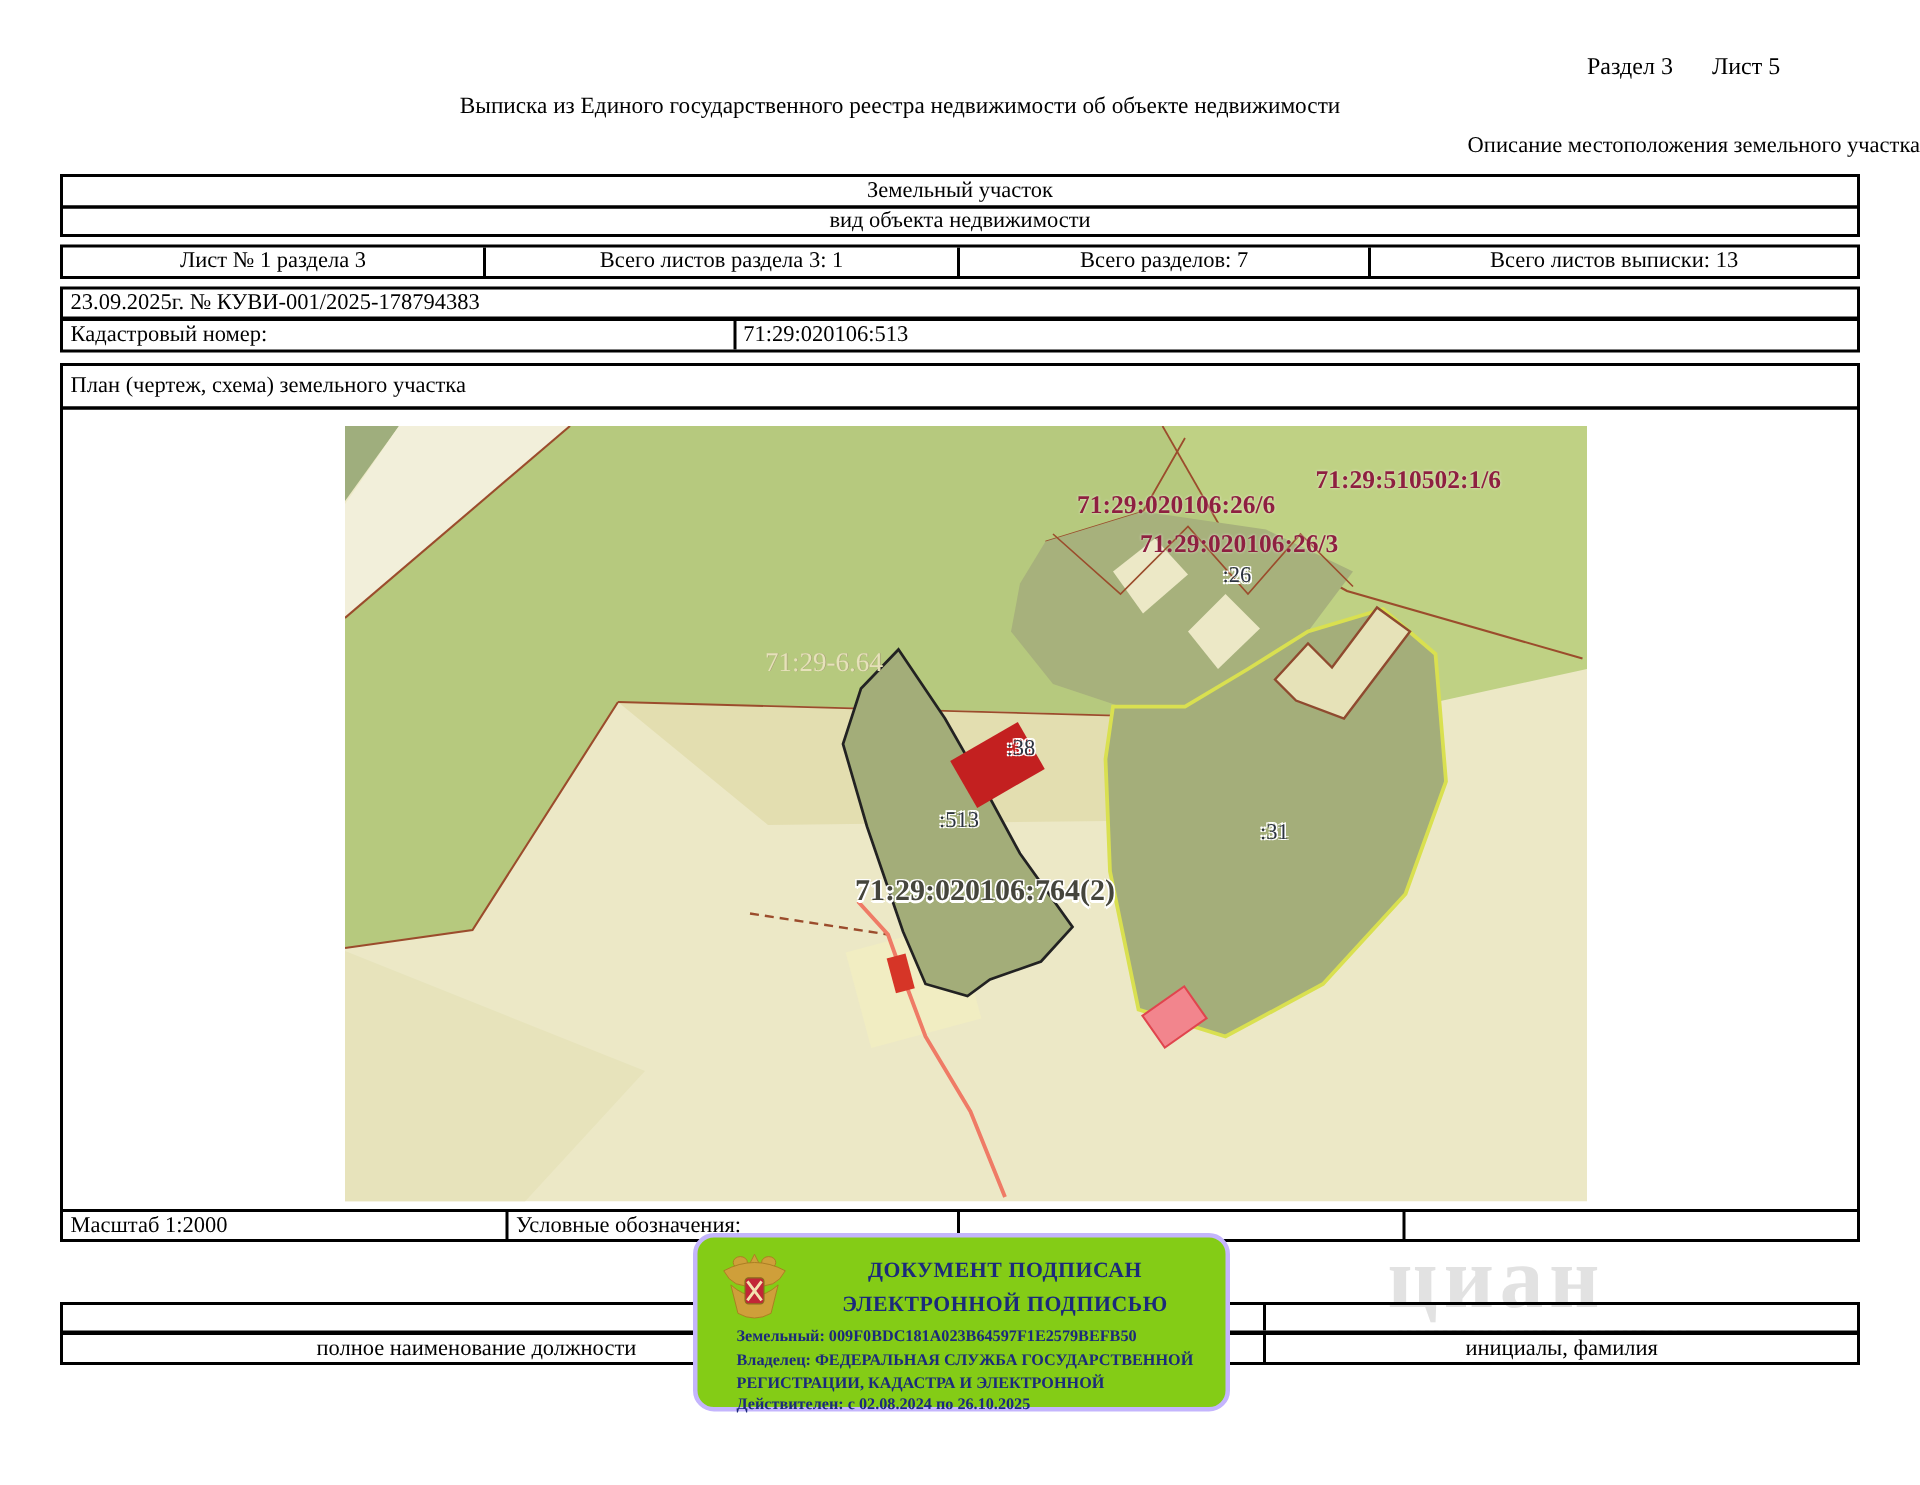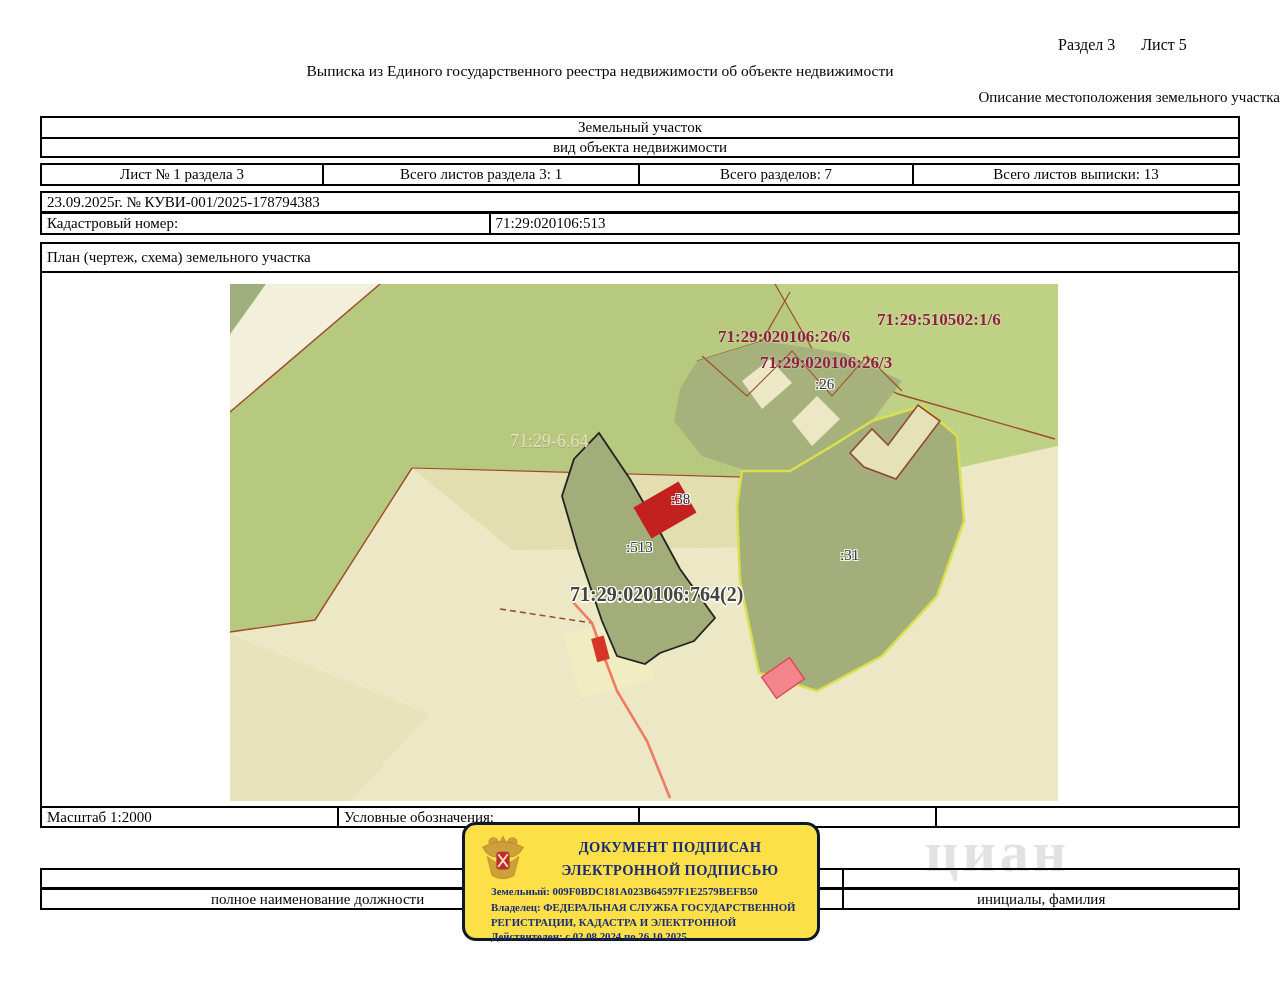--- a/index.html
+++ b/index.html
@@ -34,21 +34,21 @@
     text-shadow:-1px -1px 0 #fff,1px -1px 0 #fff,-1px 1px 0 #fff,1px 1px 0 #fff; }
   .mlabel.zone { color:#e6e1ba; font-size:18px; text-shadow:0.5px 0.5px 0 #a9a478; }
   .mlabel.linear { color:#45453c; font-size:20px; font-weight:bold;
     text-shadow:-1px -1px 0 #fff,1px -1px 0 #fff,-1px 1px 0 #fff,1px 1px 0 #fff,0 2px 0 #fff; }
 
   .watermark { position:absolute; left:925px; top:818px; width:250px; z-index:1;
     color:#e2e2e2; font-size:58px; font-weight:bold; letter-spacing:4px; }
   .watermark .wline { width:210px; border-top:3px dotted #e6e6e6; margin-top:2px; }
 
   .stamp { position:absolute; left:462px; top:822px; width:358px; height:119px; z-index:5;
-    background:#fde047; border:3px solid #0f172a; border-radius:14px; color:#1b2a7b; }
+    background:#84cc16; border:3px solid #c4b5fd; border-radius:14px; color:#1b2a7b; }
   .stamp .s1 { position:absolute; left:64px; top:14px; width:282px; text-align:center;
     font-size:14.5px; font-weight:bold; letter-spacing:0.4px; }
   .stamp .s2 { position:absolute; left:64px; top:37px; width:282px; text-align:center;
     font-size:14.5px; font-weight:bold; letter-spacing:0.4px; }
   .stamp .sm { position:absolute; left:26px; font-size:10.8px; font-weight:bold; white-space:nowrap; }
   .stamp .cert { top:60px; }
   .stamp .own1 { top:76px; }
   .stamp .own2 { top:91px; }
   .stamp .valid { top:105px; }
   .emblem { position:absolute; left:14px; top:8px; width:48px; height:52px; }

